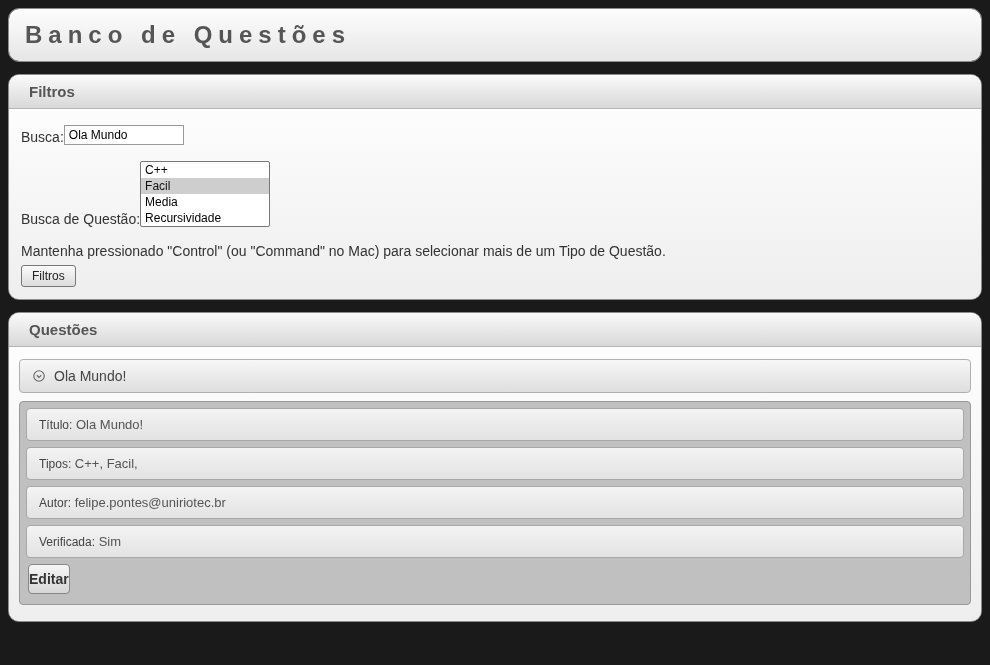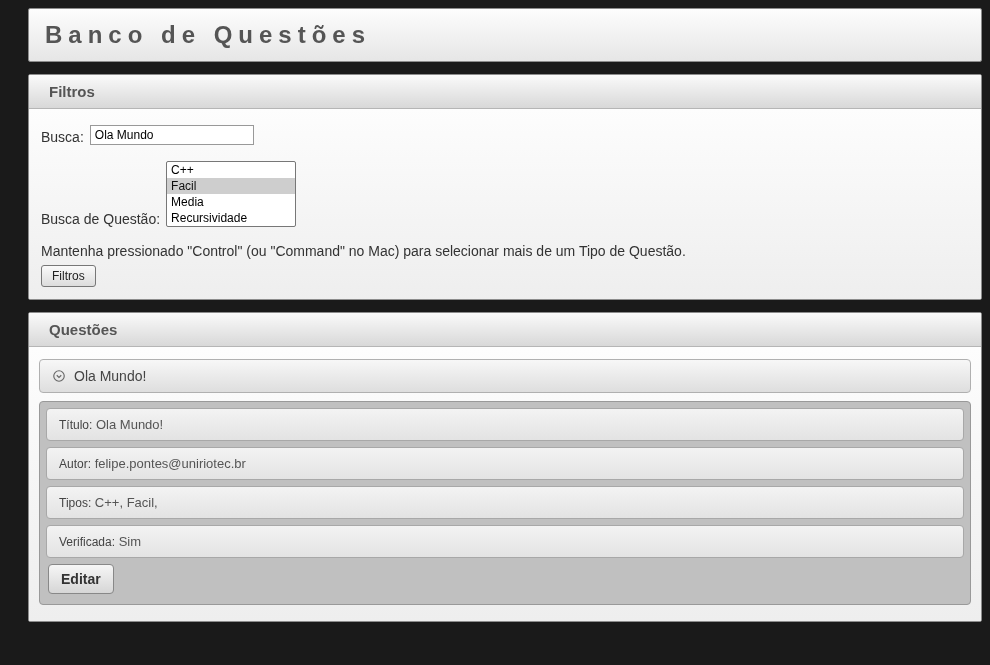--- a/index.html
+++ b/index.html
@@ -10,24 +10,23 @@
     body {
       font-family: Verdana, Arial, sans-serif;
       background: #1a1a1a;
       padding: 8px;
       font-size: 13px;
       color: #333;
     }
     .panel {
       background: linear-gradient(to bottom, #fdfdfd, #e8e8e8);
       border: 1px solid #8c8c8c;
-      border-radius: 2px;
+      border-radius: 11px;
       margin-bottom: 12px;
       overflow: hidden;
-      margin-left: 20px;
     }
     .panel-title-large {
       padding: 12px 16px;
       font-size: 24px;
       font-weight: bold;
       letter-spacing: 6px;
       color: #555;
       background: linear-gradient(to bottom, #fdfdfd 0%, #e6e6e6 100%);
     }
     .panel-header {
@@ -39,31 +38,31 @@
       border-bottom: 1px solid #b5b5b5;
     }
     .panel-body {
       padding: 16px 12px 12px 12px;
       background: linear-gradient(to bottom, #fdfdfd 0%, #eeeeee 100%);
     }
     .form-row {
       margin-bottom: 16px;
       display: flex;
       align-items: flex-end;
-      gap: 6px;
+      gap: 0;
     }
     .form-row label {
       color: #333;
       font-size: 14px;
     }
     input[type="text"] {
       border: 1px solid #999;
       padding: 2px 4px;
       font-size: 12px;
-      width: 164px;
+      width: 120px;
       font-family: inherit;
     }
     select.small-select {
       border: 1px solid #666;
       font-size: 12px;
       padding: 1px 2px;
       font-family: inherit;
       background: #fff;
     }
     select.multi-select {
@@ -140,21 +139,21 @@
       font-size: 13px;
       color: #555;
     }
     .detail-actions {
       padding-left: 2px;
     }
     .edit-btn {
       background: linear-gradient(to bottom, #f6f6f6, #d6d6d6);
       border: 1px solid #888;
       border-radius: 4px;
-      padding: 6px 12px;
+      padding: 6px 0;
       font-size: 14px;
       font-weight: bold;
       font-family: inherit;
       cursor: pointer;
       color: #333;
     }
   </style>
 </head>
 <body>
 
@@ -201,28 +200,28 @@
       </span>
       <span class="acc-title">Ola Mundo!</span>
     </div>
 
     <div class="detail-container">
       <div class="detail-row">
         <span class="dlabel">Título:</span>
         <span class="dvalue">Ola Mundo!</span>
       </div>
       <div class="detail-row">
+        <span class="dlabel">Tipos:</span>
+        <span class="dvalue">C++, Facil,</span>
+      </div>
+      <div class="detail-row">
         <span class="dlabel">Autor:</span>
         <span class="dvalue">felipe.pontes@uniriotec.br</span>
       </div>
       <div class="detail-row">
-        <span class="dlabel">Tipos:</span>
-        <span class="dvalue">C++, Facil,</span>
-      </div>
-      <div class="detail-row">
         <span class="dlabel">Verificada:</span>
         <span class="dvalue">Sim</span>
       </div>
       <div class="detail-actions">
         <button class="edit-btn">Editar</button>
       </div>
     </div>
 
   </div>
 </div>

